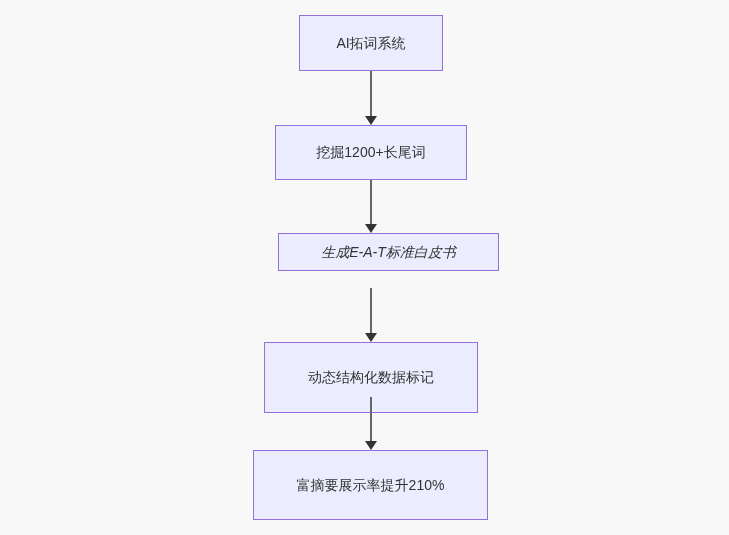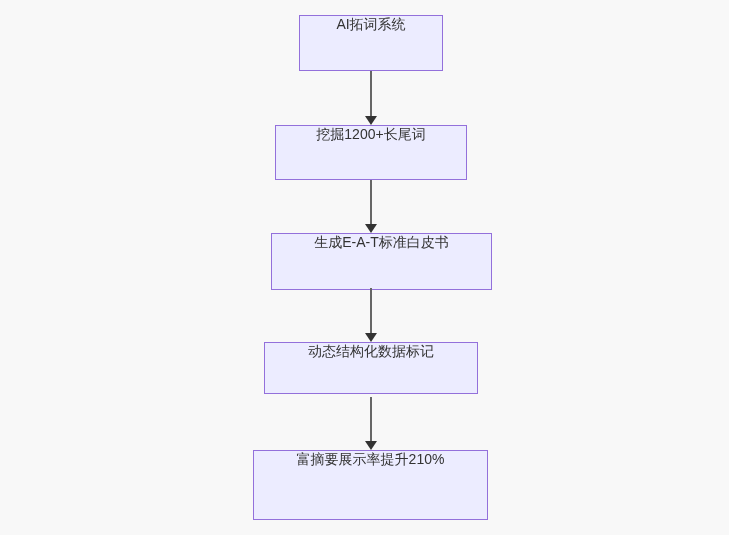--- a/index.html
+++ b/index.html
@@ -18,31 +18,32 @@
     position: absolute;
     left: 0; top: 0;
     width: 729px; height: 535px;
   }
   .node {
     position: absolute;
     background: #ECECFF;
     border: 1px solid #9370DB;
     box-sizing: border-box;
     display: flex;
+    align-items: center;
     justify-content: center;
     color: #333333;
     font-size: 14px;
     text-align: center;
     line-height: 1.2;
   }
   .node span { white-space: nowrap; }
   .n1 { left: 299px; top: 15px;  width: 144px; height: 56px; }
   .n2 { left: 275px; top: 125px; width: 192px; height: 55px; }
-  .n3 { left: 271px; top: 233px; width: 221px; height: 57px; }
-  .n4 { left: 264px; top: 342px; width: 214px; height: 52px; }
+  .n3 { left: 278px; top: 233px; width: 221px; height: 38px; font-style: italic; }
+  .n4 { left: 264px; top: 342px; width: 214px; height: 71px; }
   .n5 { left: 253px; top: 450px; width: 235px; height: 70px; }
   .arrow {
     position: absolute;
     left: 364px;            
     width: 14px;
     display: flex;
     flex-direction: column;
     align-items: center;
   }
   .arrow .line {

